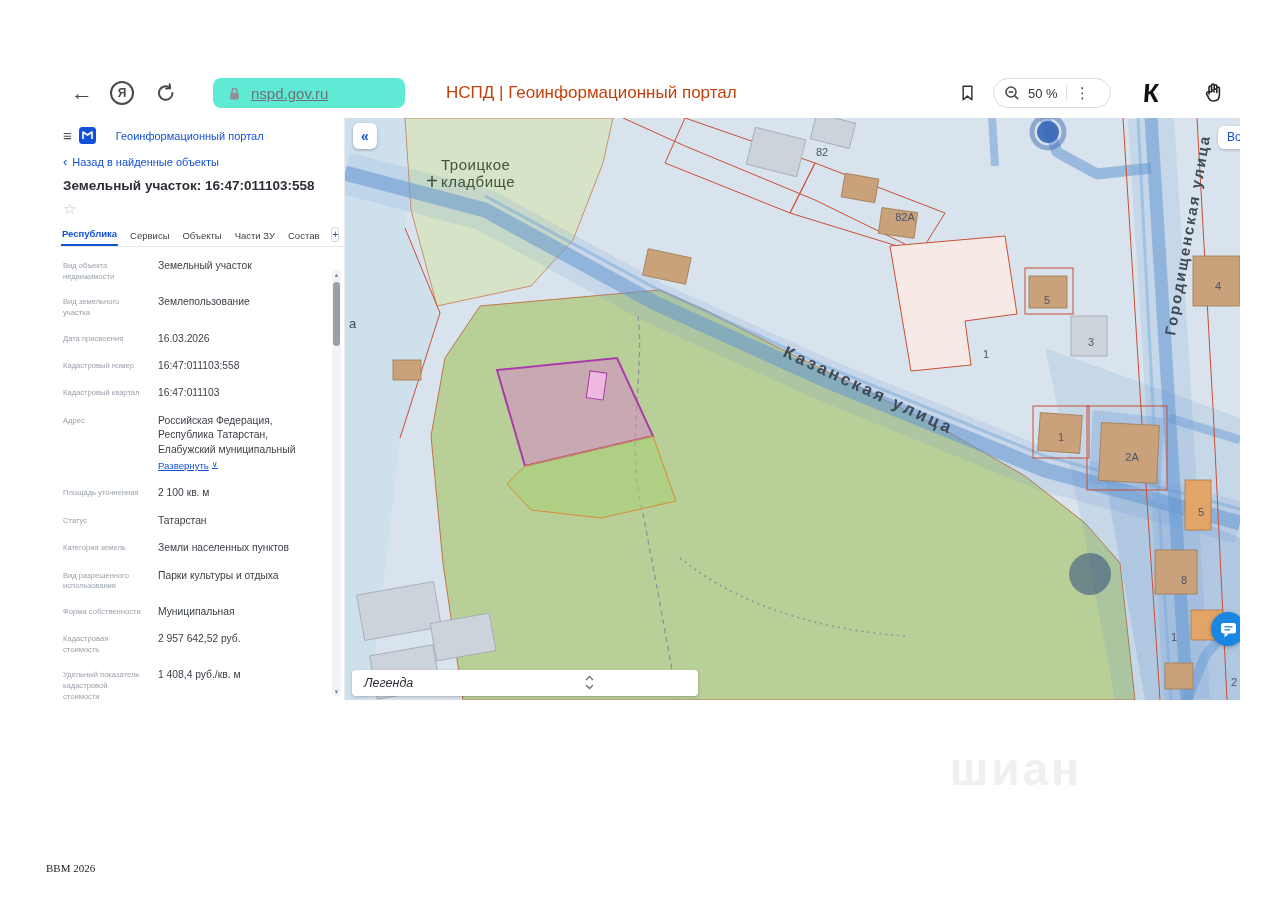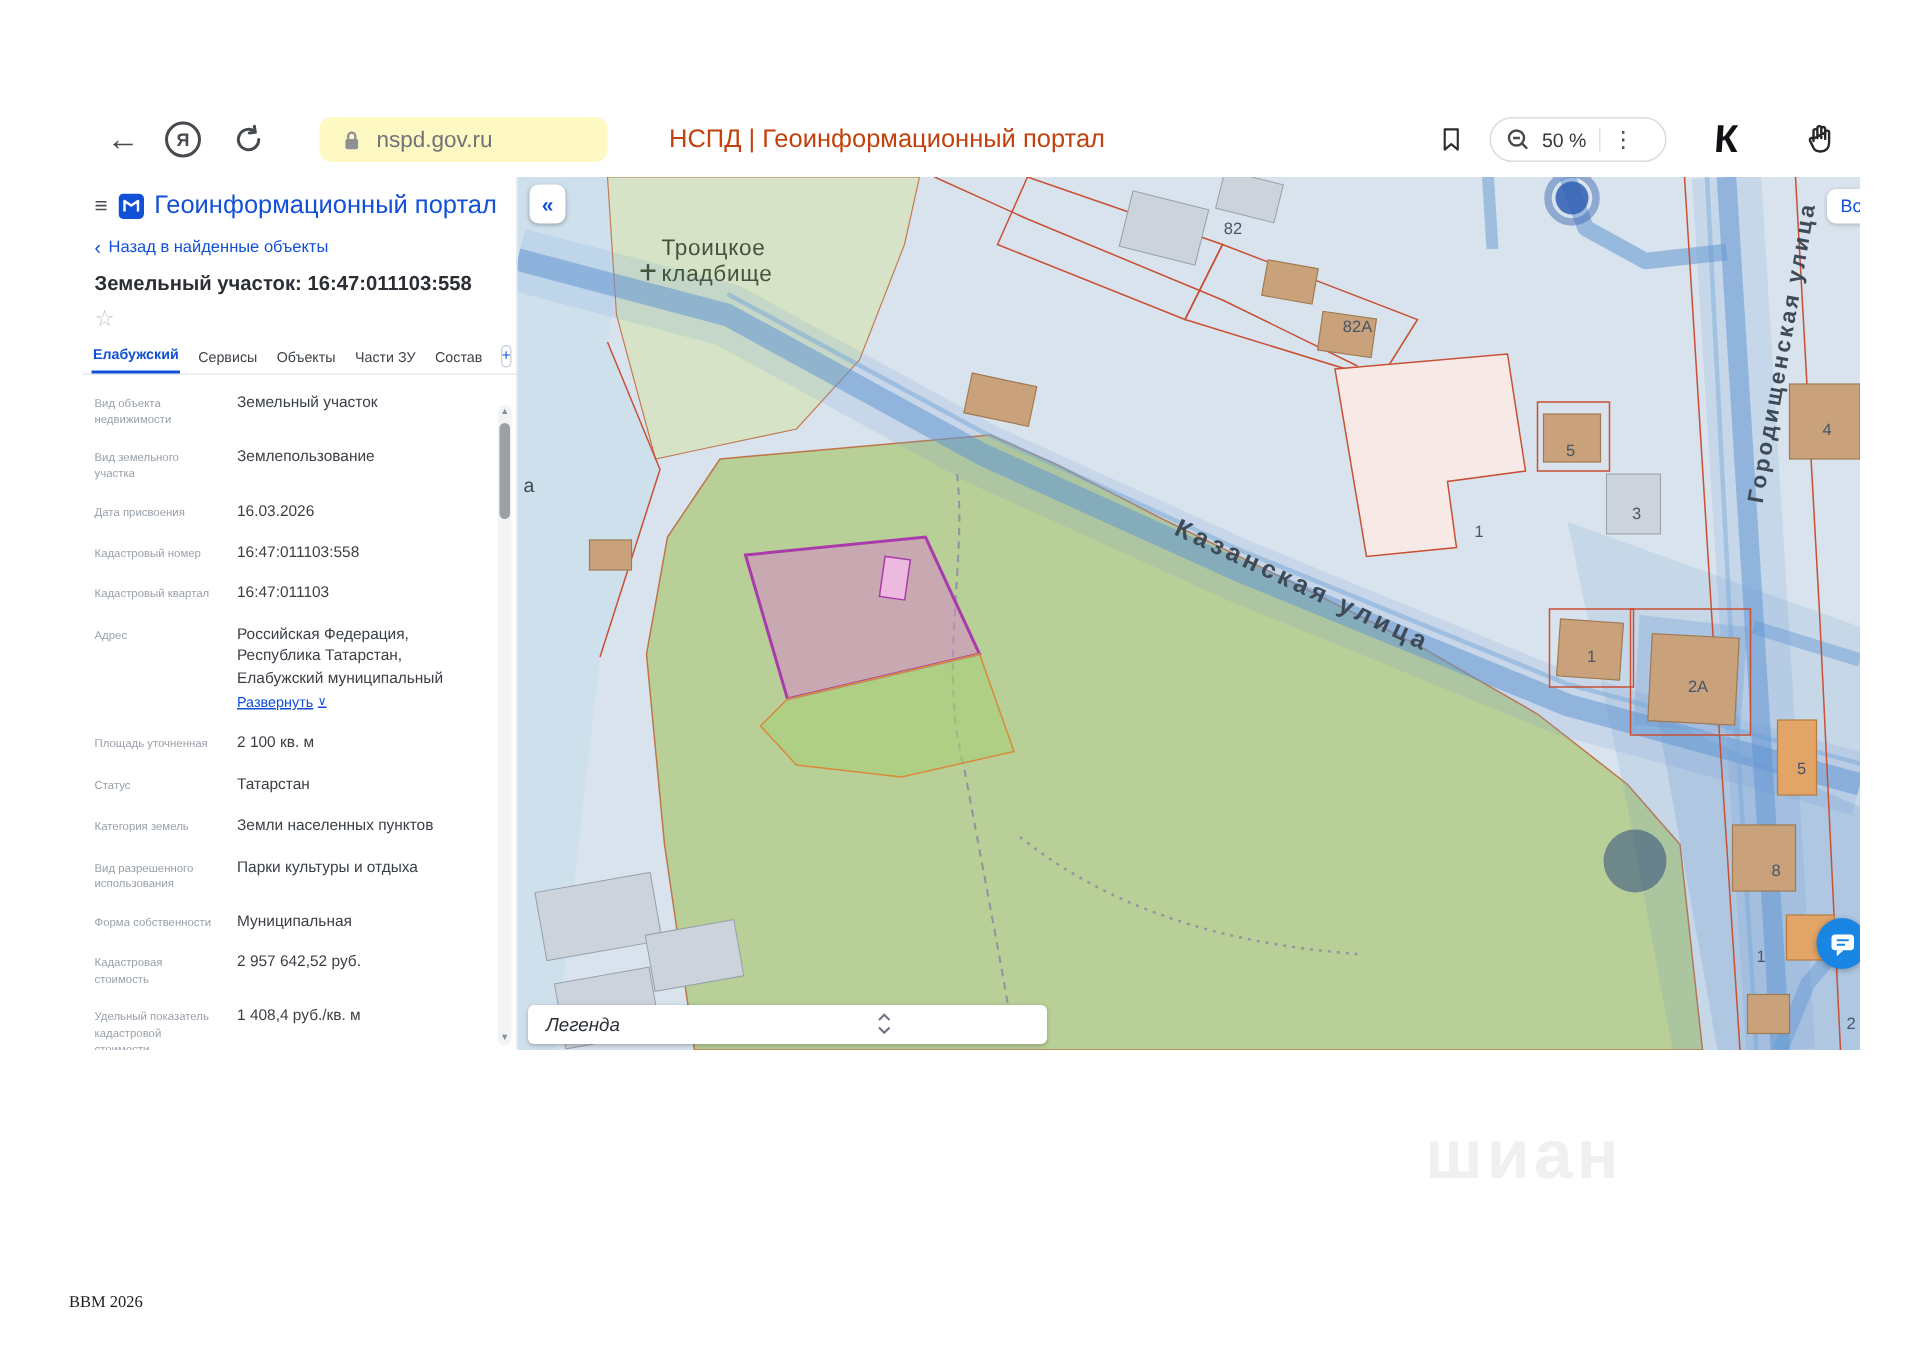--- a/index.html
+++ b/index.html
@@ -4,39 +4,39 @@
 <style>
   * { margin:0; padding:0; box-sizing:border-box; }
   html,body { width:1280px; height:906px; background:#fff; font-family:"Liberation Sans", sans-serif; overflow:hidden; position:relative; }
 
   
   .browser-bar { position:absolute; left:55px; top:72px; width:1185px; height:42px; }
   .chrome-item { position:absolute; top:50%; transform:translateY(-50%); display:flex; align-items:center; }
   .nav-back { left:16px; font-size:22px; color:#474a4e; }
   .nav-yandex { left:55px; width:24px; height:24px; border:2px solid #474a4e; border-radius:50%; justify-content:center; font-size:12px; font-weight:bold; color:#474a4e; }
   .nav-refresh { left:100px; }
-  .url-pill { left:158px; width:192px; height:30px; background:#fef9c3; border-radius:8px; padding:0 13px; gap:8px; color:#6f7378; font-size:15px; }
+  .url-pill { left:158px; width:192px; height:30px; background:#5eead4; border-radius:8px; padding:0 13px; gap:8px; color:#6f7378; font-size:15px;text-decoration:underline; }
   .page-title { left:391px; font-size:17px; color:#c2410c; white-space:nowrap; }
   .bookmark { left:903px; }
   .zoom-pill { left:938px; width:118px; height:30px; border:1px solid #dcdcdc; border-radius:15px; padding:0 10px; gap:8px; }
   .zoom-text { font-size:13px; color:#33363a; }
   .zoom-divider { width:1px; height:16px; background:#e0e0e0; }
   .menu-dots { font-size:15px; color:#474a4e; }
   .k-logo { left:1088px; font-size:26px; font-weight:bold; color:#101114; transform:translateY(-50%) skewX(-4deg); }
   .hand-icon { left:1146px; }
 
   
   .app-window { position:absolute; left:55px; top:118px; width:1185px; height:582px; display:flex; }
 
   
   .sidebar { width:290px; background:#fff; position:relative; border-right:1px solid #e9ebee; display:flex; flex-direction:column; }
   .sb-header { display:flex; align-items:center; gap:7px; padding:9px 8px 5px 8px; }
   .sb-burger { font-size:15px; color:#4a4f55; }
   .sb-logo { width:17px; height:17px; }
-  .sb-apptitle { font-size:17px; color:#1350d8; }
+  .sb-apptitle { font-size:11px; color:#1350d8;margin-left:13px; }
   .sb-back { display:flex; align-items:center; gap:5px; padding:5px 8px; color:#1350d8; font-size:11px; }
   .sb-back .chev { font-size:13px; }
   .sb-title { padding:4px 8px 2px 8px; font-size:13.5px; font-weight:bold; color:#2b2f35; }
   .sb-star { padding:5px 8px 3px 8px; font-size:15px; color:#bcc3cc; }
   .sb-tabs { display:flex; align-items:flex-end; gap:11px; padding:0 6px; border-bottom:1px solid #e7e9ec; height:26px; font-size:9.5px; color:#3d4248; }
   .sb-tab { padding:5px 1px; white-space:nowrap; }
   .sb-tab.active { color:#1350d8; font-weight:bold; border-bottom:2px solid #1350d8; }
   .tab-add { margin-left:auto; margin-right:12px; width:15px; height:15px; border:1px solid #cfd5dd; border-radius:3px; display:flex; align-items:center; justify-content:center; color:#1350d8; font-size:10px; margin-bottom:4px; }
   .sb-fields { flex:1; overflow:hidden; padding:12px 22px 0 8px; }
   .f-row { display:flex; gap:13px; margin-bottom:13px; }
@@ -130,21 +130,21 @@
       </span>
       <span class="sb-apptitle">Геоинформационный портал</span>
     </div>
     <div class="sb-back">
       <span class="chev">‹</span>
       <span>Назад в найденные объекты</span>
     </div>
     <div class="sb-title">Земельный участок: 16:47:011103:558</div>
     <div class="sb-star">☆</div>
     <div class="sb-tabs">
-      <span class="sb-tab active">Елабужский</span>
+      <span class="sb-tab active">Республика</span>
       <span class="sb-tab">Сервисы</span>
       <span class="sb-tab">Объекты</span>
       <span class="sb-tab">Части ЗУ</span>
       <span class="sb-tab">Состав</span>
       <span class="tab-add">+</span>
     </div>
 
     <div class="sb-fields">
       <div class="f-row">
         <div class="f-label">Вид объекта недвижимости</div>

